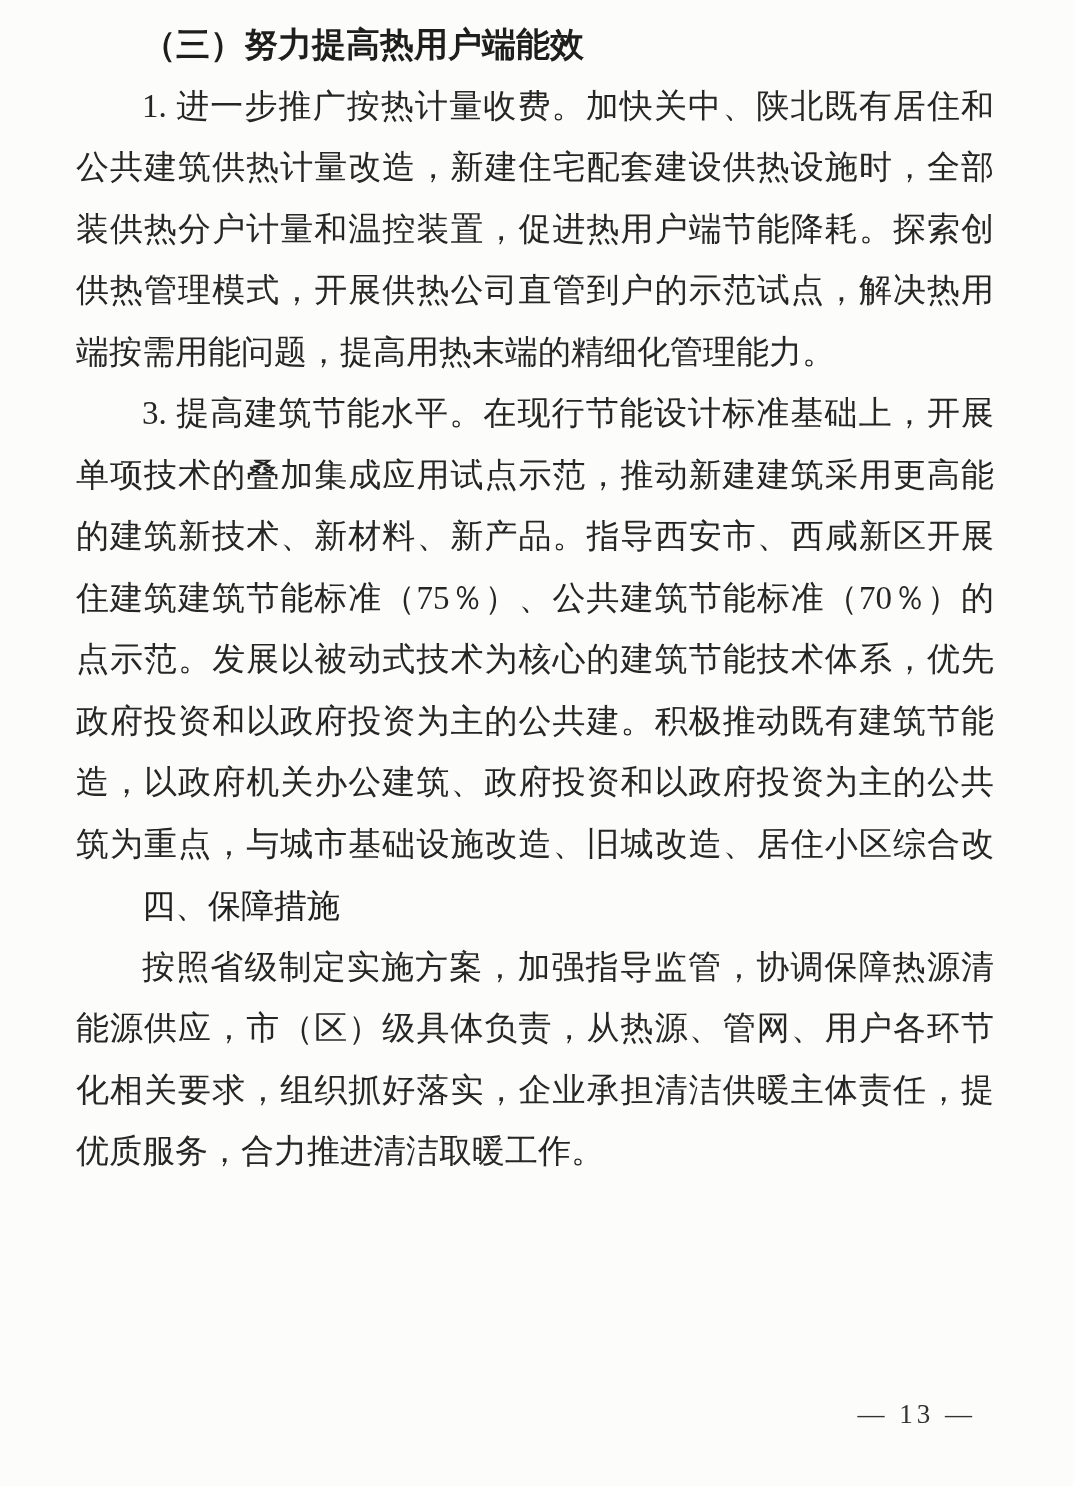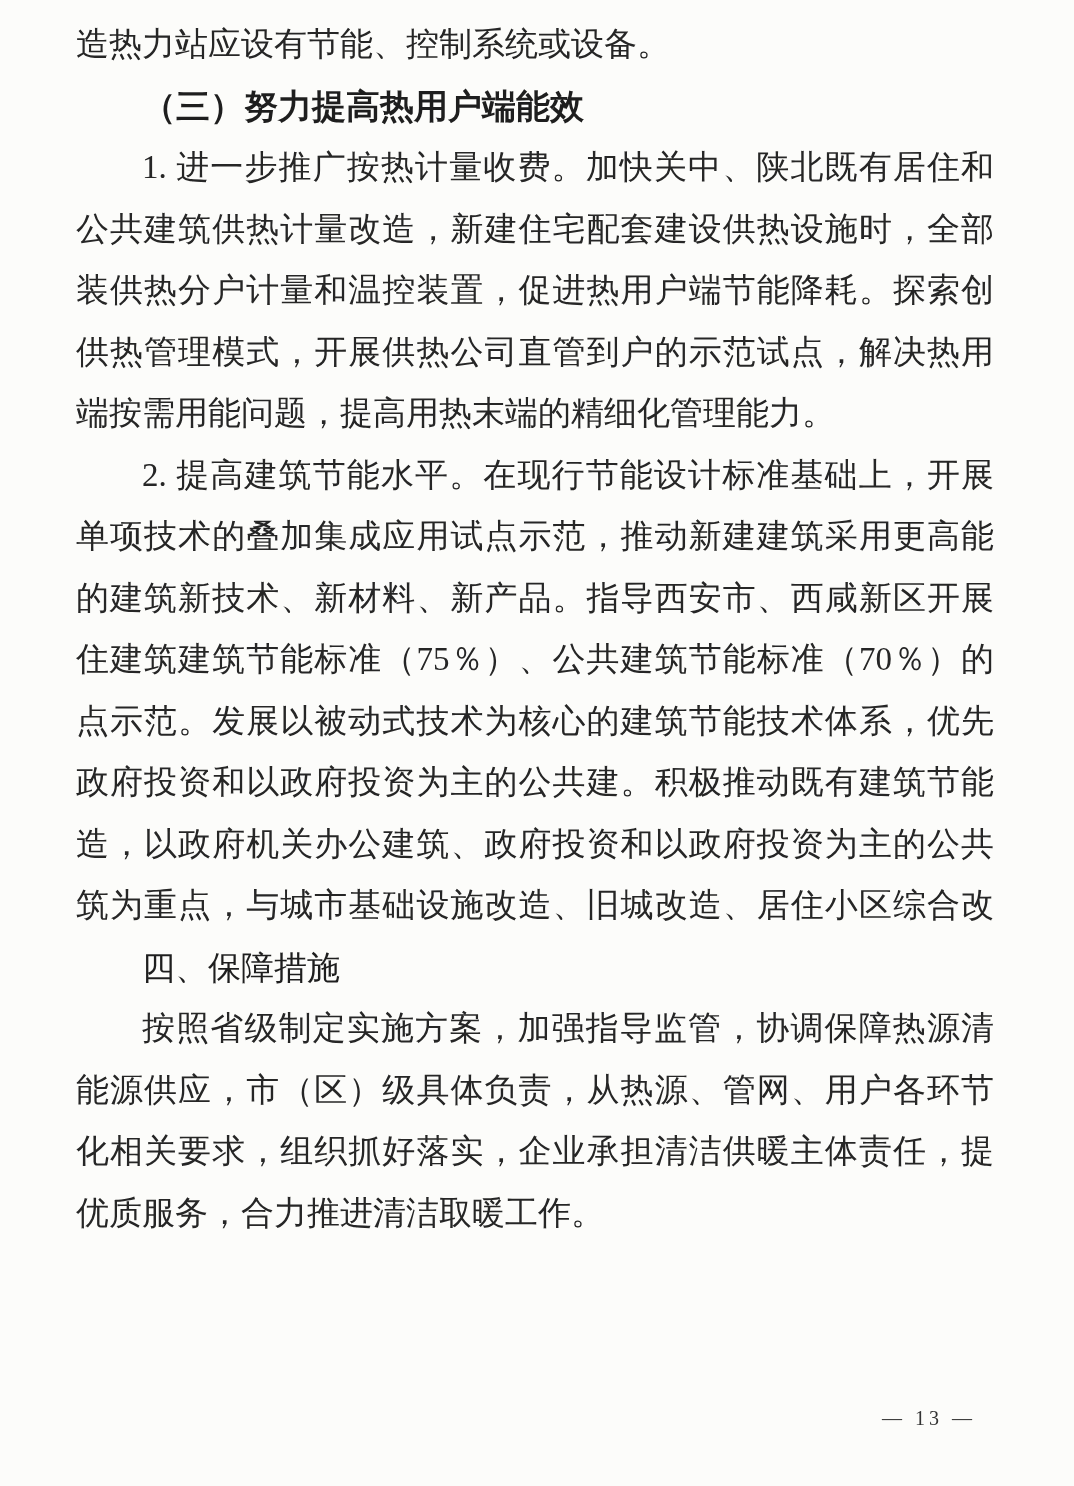--- a/index.html
+++ b/index.html
@@ -45,39 +45,38 @@
   .line.heading-hei {
     font-weight: 400;
     font-family: "Liberation Sans", "DejaVu Sans", sans-serif;
     font-size: 33px;
     color: #1e1e1e;
   }
   .footer {
     position: absolute;
     right: 98px;
     bottom: 56px;
-    font-size: 20px;
+    font-size: 27px;
     color: #333333;
     letter-spacing: 4px;
     font-family: "Liberation Serif", "DejaVu Serif", serif;
   }
 </style>
 </head>
 <body>
 
 <div class="page">
   <div class="content">
-      <div class="line body">造热力站应设有节能、控制系统或设备。</div>
       <div class="line heading-kai indent">（三）努力提高热用户端能效</div>
       <div class="line body indent fill">1. 进一步推广按热计量收费。加快关中、陕北既有居住和</div>
       <div class="line body fill">公共建筑供热计量改造，新建住宅配套建设供热设施时，全部安</div>
       <div class="line body fill">装供热分户计量和温控装置，促进热用户端节能降耗。探索创新</div>
       <div class="line body fill">供热管理模式，开展供热公司直管到户的示范试点，解决热用户</div>
       <div class="line body">端按需用能问题，提高用热末端的精细化管理能力。</div>
-      <div class="line body indent fill">2. 提高建筑节能水平。在现行节能设计标准基础上，开展</div>
+      <div class="line body indent fill">3. 提高建筑节能水平。在现行节能设计标准基础上，开展</div>
       <div class="line body fill">单项技术的叠加集成应用试点示范，推动新建建筑采用更高能效</div>
       <div class="line body fill">的建筑新技术、新材料、新产品。指导西安市、西咸新区开展居</div>
       <div class="line body fill">住建筑建筑节能标准（75％）、公共建筑节能标准（70％）的试</div>
       <div class="line body fill">点示范。发展以被动式技术为核心的建筑节能技术体系，优先推</div>
       <div class="line body fill">政府投资和以政府投资为主的公共建。积极推动既有建筑节能改</div>
       <div class="line body fill">造，以政府机关办公建筑、政府投资和以政府投资为主的公共建</div>
       <div class="line body fill">筑为重点，与城市基础设施改造、旧城改造、居住小区综合改造</div>
       <div class="line heading-hei indent">四、保障措施</div>
       <div class="line body indent fill">按照省级制定实施方案，加强指导监管，协调保障热源清洁</div>
       <div class="line body fill">能源供应，市（区）级具体负责，从热源、管网、用户各环节细</div>

